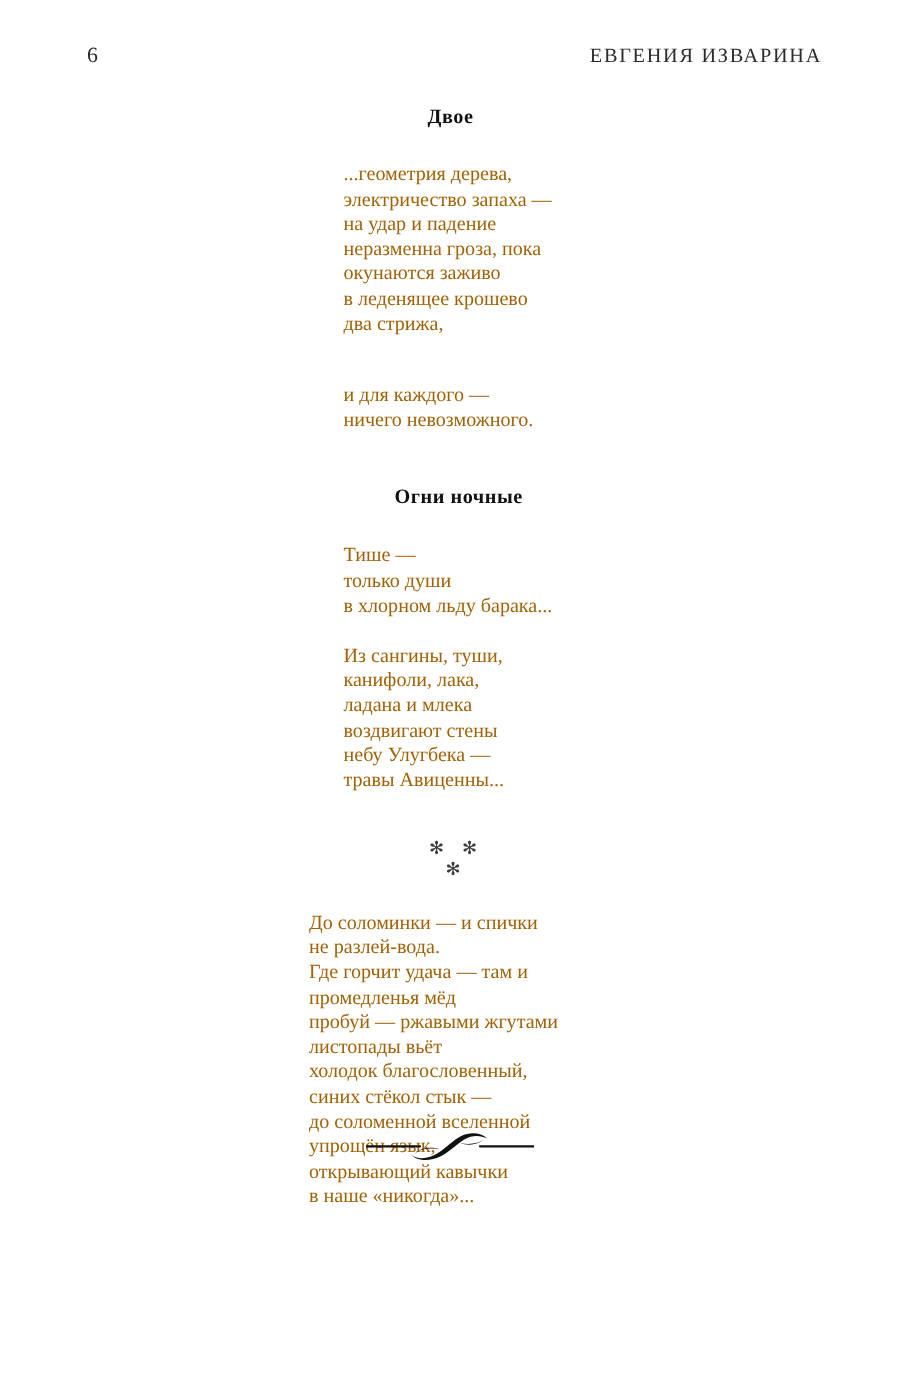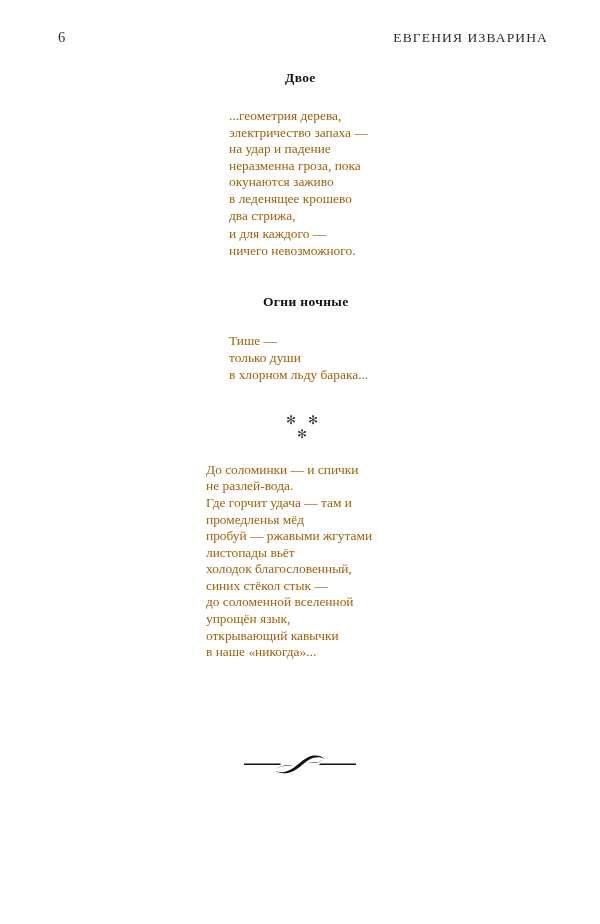--- a/index.html
+++ b/index.html
@@ -72,21 +72,21 @@
   .stanza {
     margin: 0;
     padding-left: 229px;
     font-size: 13.4px;
     line-height: 16.6px;
     color: #a16207;
     white-space: pre-wrap;
   }
 
   .poem-dvoe .stanza-1 { margin-top: 22px; }
-  .poem-dvoe .stanza-2 { margin-top: 2px; }
+  .poem-dvoe .stanza-2 { margin-top: 31px; }
 
   .poem-ogni { margin-top: 35px; }
   .poem-ogni .stanza-1 { margin-top: 23px; }
   .poem-ogni .stanza-2 { margin-top: 16.6px; }
 
   
   .asterisks {
     position: relative;
     height: 34px;
     margin-top: 28px;
@@ -142,20 +142,26 @@
 два стрижа,</p>
       <p class="stanza stanza-2">и для каждого —
 ничего невозможного.</p>
     </div>
 
     <div class="poem poem-ogni">
       <h2 class="poem-title t-ogni">Огни ночные</h2>
       <p class="stanza stanza-1">Тише —
 только души
 в хлорном льду барака...</p>
+      <p class="stanza stanza-2">Из сангины, туши,
+канифоли, лака,
+ладана и млека
+воздвигают стены
+небу Улугбека —
+травы Авиценны...</p>
     </div>
 
     <div class="asterisks">
       <span class="ast-1">✻</span>
       <span class="ast-2">✻</span>
       <span class="ast-3">✻</span>
     </div>
 
     <div class="poem poem-where">
       <p class="stanza stanza-2">До соломинки — и спички

